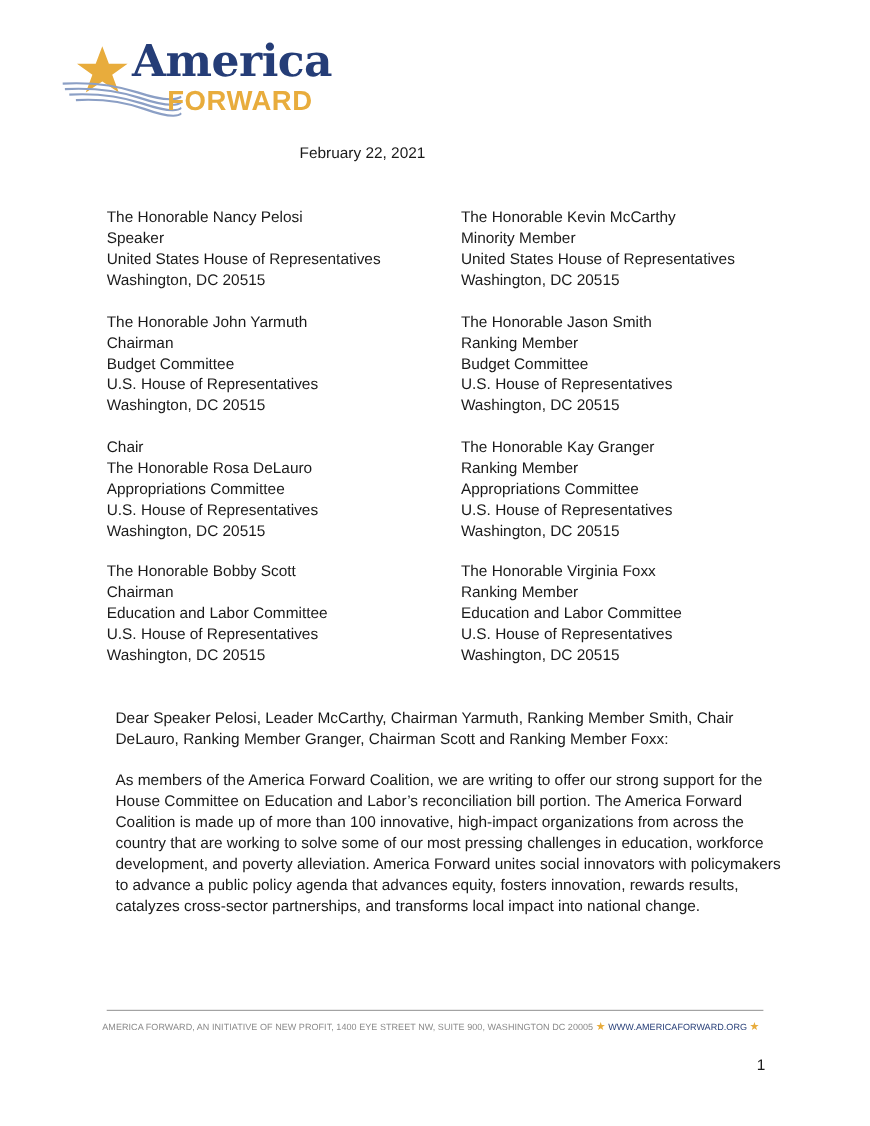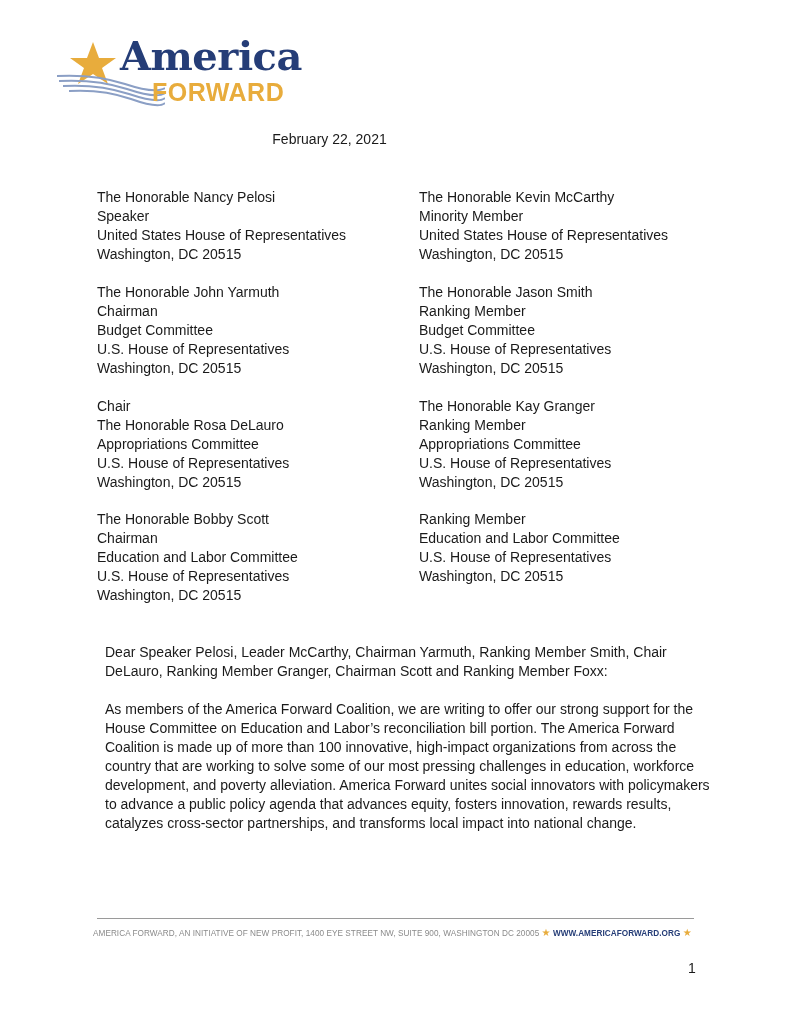--- a/index.html
+++ b/index.html
@@ -13,21 +13,21 @@
   .logo svg { position: absolute; left: 0; top: 0; }
   .date { position: absolute; top: 131px; left: 0; width: 659px; text-align: center; font-size: 14px; }
   .addr { position: absolute; font-size: 14px; line-height: 19px; }
   .addr div { white-space: nowrap; }
   .col-left { left: 77px; margin-left: 20px; }
   .col-right { left: 419px; }
   .para { position: absolute; left: 93px; width: 615px; font-size: 14px; line-height: 19px; margin-left: 12px; }
   .footer-rule { position: absolute; left: 97px; top: 918px; width: 597px; height: 1px; background: #9a9a9a; }
   .footer { position: absolute; left: 93px; top: 927px; font-size: 8.2px; color: #8a8a8a; white-space: nowrap; letter-spacing: 0.05px; }
   .footer .star { color: #e8ac3c; font-size: 10px; }
-  .footer .url { color: #253d77; font-weight: bold; }
+  .footer .url { color: #253d77; font-weight: normal; }
   .page-num { position: absolute; left: 688px; top: 960px; font-size: 14px; }
 </style>
 </head>
 <body>
 
 <div class="logo">
   <svg width="110" height="76" viewBox="0 0 110 76">
     <polygon points="38,4 44,20 61,20 47,30 53,46 38,36 23,46 29,30 15,20 32,20" fill="#e8ac3c"></polygon>
     <path d="M2 38 Q 40 36 70 46 T 110 50" stroke="#8b9fc5" stroke-width="2" fill="none"></path>
     <path d="M4 43 Q 42 41 72 51 T 110 55" stroke="#8b9fc5" stroke-width="2" fill="none"></path>
@@ -84,20 +84,21 @@
 </div>
 
 <div class="addr col-left" style="top:510px">
   <div>The Honorable Bobby Scott</div>
   <div>Chairman</div>
   <div>Education and Labor Committee</div>
   <div>U.S. House of Representatives</div>
   <div>Washington, DC 20515</div>
 </div>
 <div class="addr col-right" style="top:510px">
+  <div>The Honorable Virginia Foxx</div>
   <div>Ranking Member</div>
   <div>Education and Labor Committee</div>
   <div>U.S. House of Representatives</div>
   <div>Washington, DC 20515</div>
 </div>
 
 <div class="para" style="top:643px">Dear Speaker Pelosi, Leader McCarthy, Chairman Yarmuth, Ranking Member Smith, Chair DeLauro, Ranking Member Granger, Chairman Scott and Ranking Member Foxx:</div>
 <div class="para" style="top:700px">As members of the America Forward Coalition, we are writing to offer our strong support for the House Committee on Education and Labor’s reconciliation bill portion. The America Forward Coalition is made up of more than 100 innovative, high-impact organizations from across the country that are working to solve some of our most pressing challenges in education, workforce development, and poverty alleviation. America Forward unites social innovators with policymakers to advance a public policy agenda that advances equity, fosters innovation, rewards results, catalyzes cross-sector partnerships, and transforms local impact into national change.</div>
 
 <div class="footer-rule"></div>

